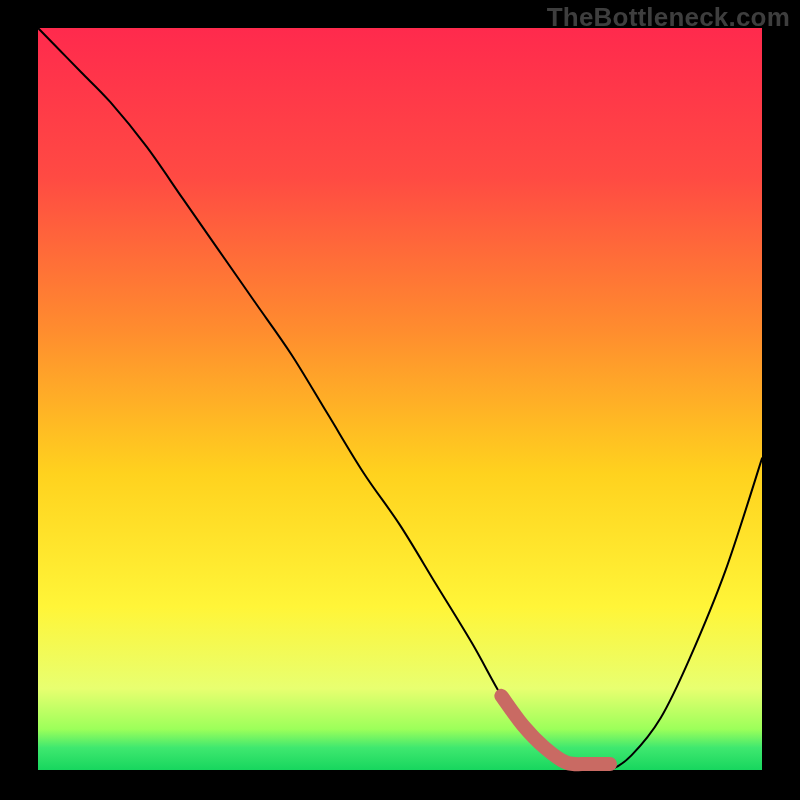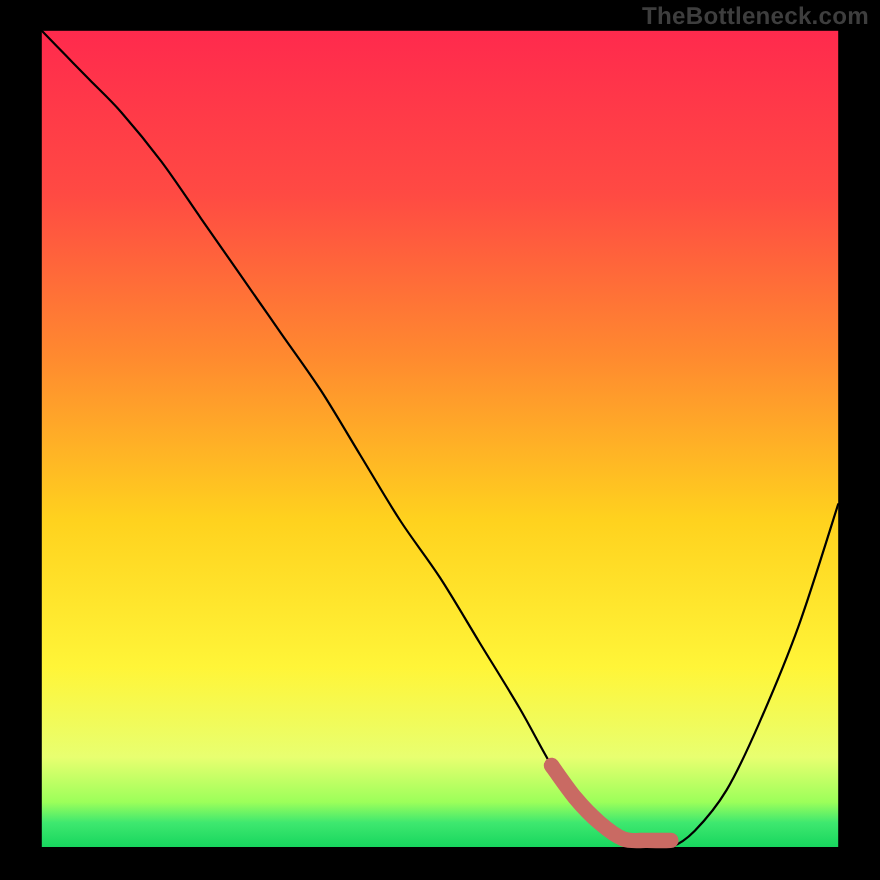--- a/index.html
+++ b/index.html
@@ -15,21 +15,21 @@
     position: relative;
     width: 800px;
     height: 800px;
     background: #000;
   }
   .watermark {
     position: absolute;
     top: 2px;
     right: 10px;
     color: #3e3e3e;
-    font-size: 22px;
+    font-size: 26px;
     font-weight: bold;
     letter-spacing: 0.2px;
     z-index: 4;
   }
   svg {
     position: absolute;
     top: 0;
     left: 0;
   }
 </style>

